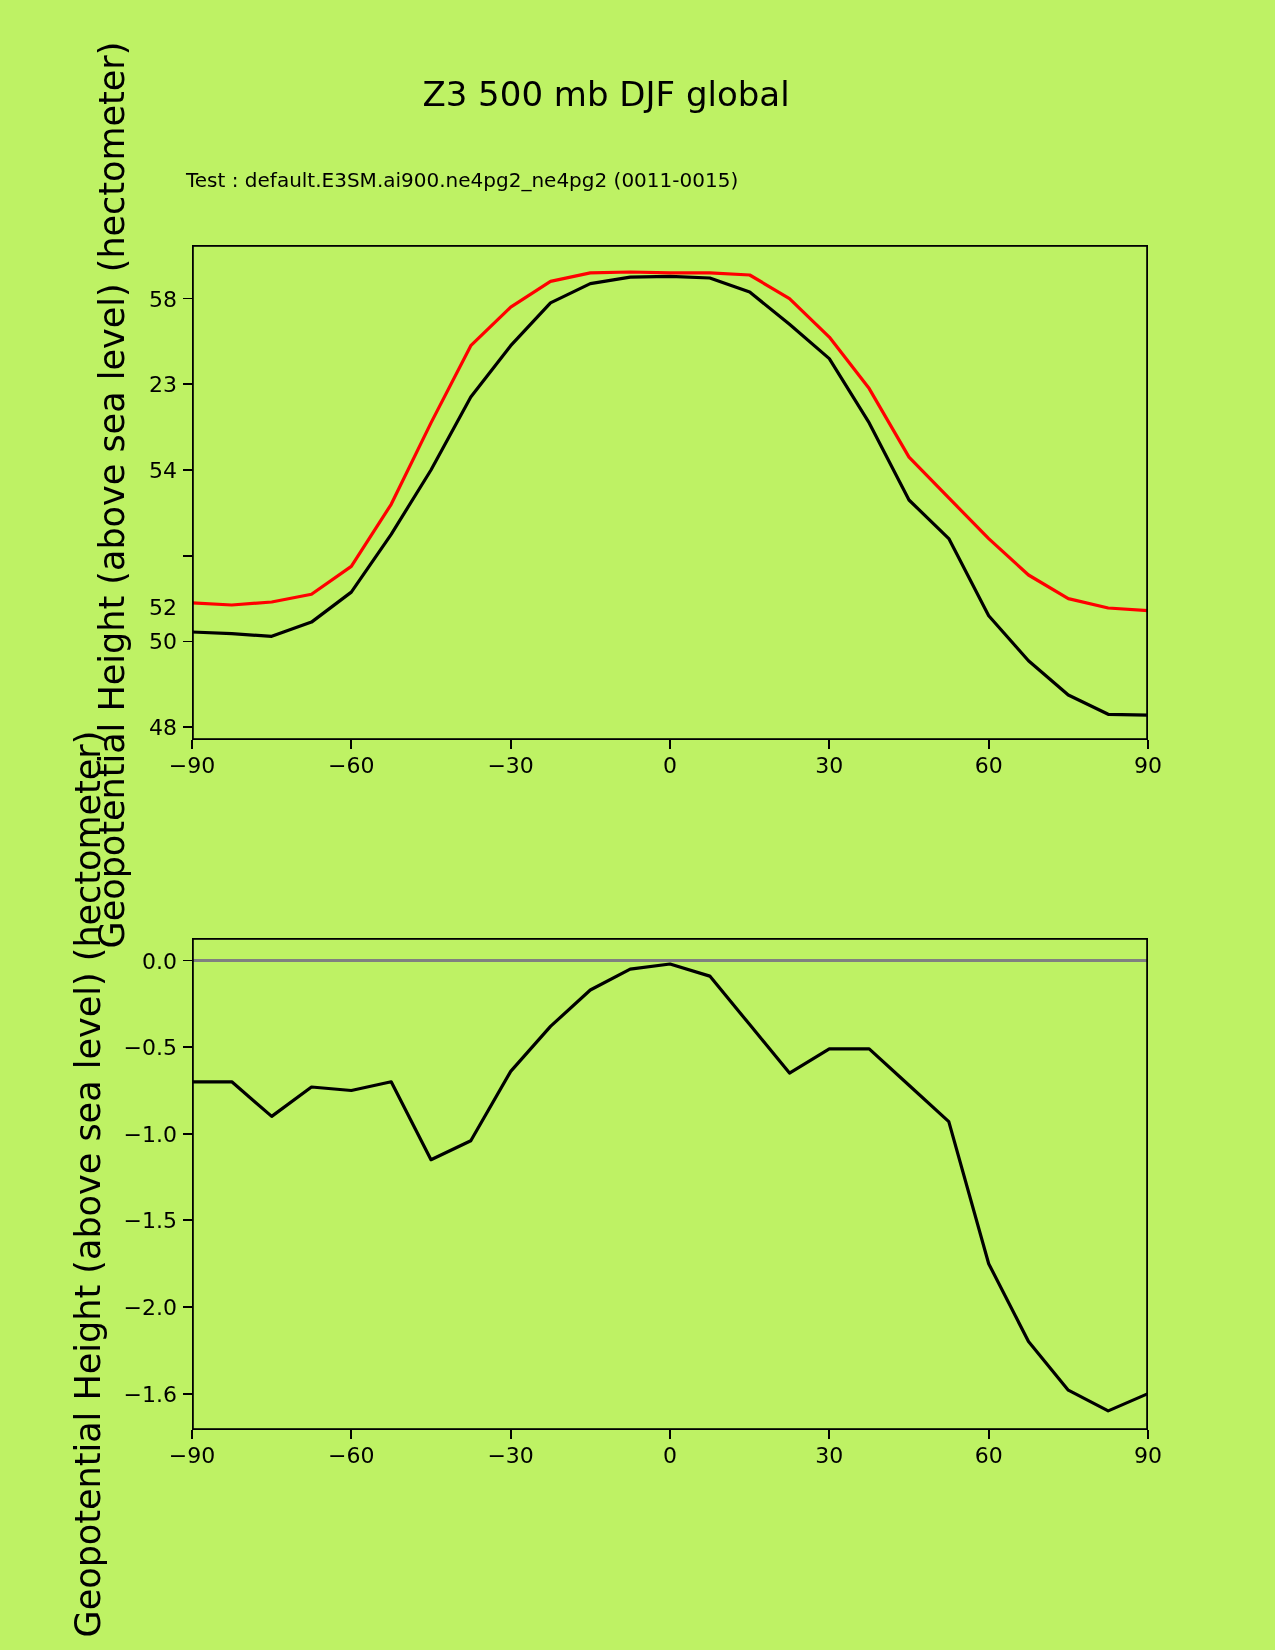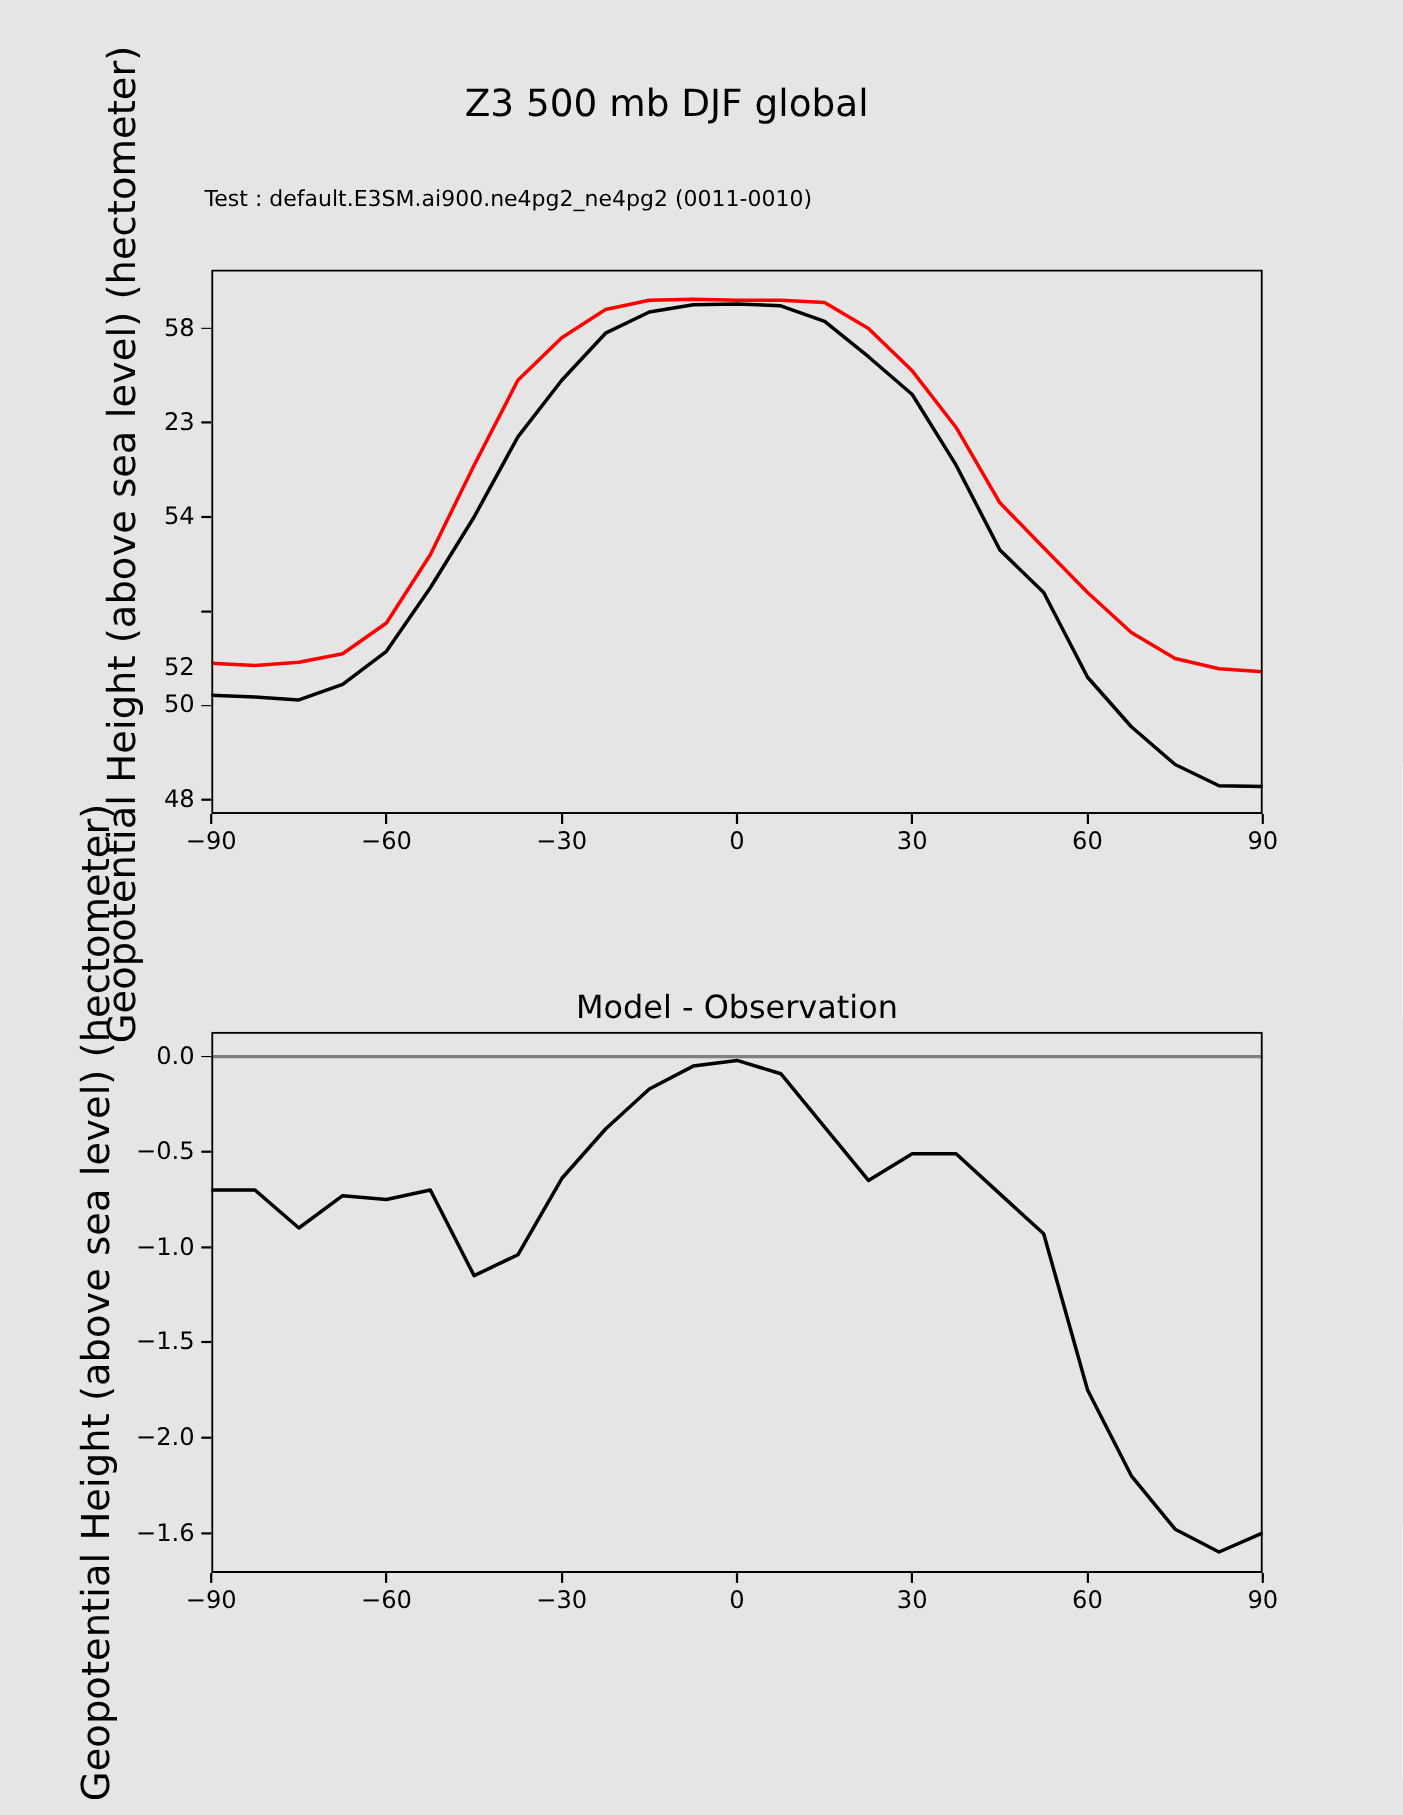--- a/index.html
+++ b/index.html
@@ -1,17 +1,17 @@
 <!DOCTYPE html>
 <html><head>
 <meta charset="utf-8">
 <style>
   html,body { margin:0; padding:0; background:#ffffff; }
   .fig {
-    position:relative; width:1275px; height:1650px; background:#e5e5e5;
+    position:relative; width:1275px; height:1650px; background:#bef264;
     font-family:"DejaVu Sans", "Liberation Sans", sans-serif; color:#000;
     overflow:hidden;
   }
   .fig-title { position:absolute; left:0; top:74px; width:1212px; text-align:center; font-size:34px; }
   .sub { position:absolute; left:186px; font-size:20px; white-space:nowrap; }
   .sub-test { top:168px; }
   .sub-ref  { top:199px; }
   .ylabel {
     position:absolute; white-space:nowrap; font-size:35px;
     transform: translate(-50%,-50%) rotate(-90deg);
@@ -21,26 +21,25 @@
   .ticklbl { position:absolute; font-size:22px; white-space:nowrap; }
   .xticklbl { transform: translateX(-50%); }
   .yticklbl { width:90px; text-align:right; transform: translateY(-50%); }
   .tickmark { position:absolute; background:#000000; }
 </style>
 </head>
 <body>
 
 <div class="fig">
   <div class="fig-title">Z3 500 mb DJF global</div>
-  <div class="sub sub-test">Test : default.E3SM.ai900.ne4pg2_ne4pg2 (0011-0010)</div>
+  <div class="sub sub-test">Test : default.E3SM.ai900.ne4pg2_ne4pg2 (0011-0015)</div>
 
   <div class="ylabel" id="ylabel0" style="left:112px; top:495px;">Geopotential Height (above sea level) (hectometer)</div>
   <div class="ylabel" id="ylabel1" style="left:88px; top:1184px;">Geopotential Height (above sea level) (hectometer)</div>
 
-  <div class="ax-title">Model - Observation</div>
 
   <svg id="plot0" class="plot-svg" viewBox="0 0 956 495" style="left: 192px; top: 245px; width: 956px; height: 495px;">
       <polyline points="0.0,387.0 39.8,388.7 79.7,391.3 119.5,377.1 159.3,347.1 199.2,289.3 239.0,225.0 278.8,152.1 318.7,100.7 358.5,57.9 398.3,38.6 438.2,32.1 478.0,31.3 517.8,33.0 557.7,47.1 597.5,79.3 637.3,113.6 677.2,177.9 717.0,255.0 756.8,293.6 796.7,370.7 836.5,415.7 876.3,450.0 916.2,469.3 956.0,470.1" fill="none" stroke="#000000" stroke-width="3.2" stroke-linejoin="round" stroke-linecap="butt"></polyline>
       <polyline points="0.0,357.9 39.8,360.0 79.7,357.0 119.5,349.3 159.3,321.4 199.2,259.3 239.0,177.9 278.8,100.7 318.7,62.1 358.5,36.4 398.3,27.9 438.2,27.0 478.0,27.9 517.8,27.9 557.7,30.0 597.5,53.6 637.3,92.1 677.2,143.6 717.0,212.1 756.8,252.9 796.7,293.6 836.5,330.0 876.3,353.6 916.2,363.0 956.0,365.6" fill="none" stroke="#ff0000" stroke-width="3.2" stroke-linejoin="round" stroke-linecap="butt"></polyline>
       <rect x="0.9" y="0.9" width="954.2" height="493.2" fill="none" stroke="#000000" stroke-width="1.8"></rect>
     </svg>
   <svg id="plot1" class="plot-svg" viewBox="0 0 956 492" style="left: 192px; top: 938px; width: 956px; height: 492px;">
       <polyline points="0,22.52112676056338 956,22.52112676056338" fill="none" stroke="#808080" stroke-width="3" stroke-linejoin="round" stroke-linecap="butt"></polyline>
       <polyline points="0.0,143.8 39.8,143.8 79.7,178.4 119.5,149.0 159.3,152.5 199.2,143.8 239.0,221.7 278.8,202.7 318.7,133.4 358.5,88.4 398.3,52.0 438.2,31.2 478.0,26.0 517.8,38.1 557.7,86.6 597.5,135.1 637.3,110.9 677.2,110.9 717.0,147.3 756.8,183.6 796.7,325.7 836.5,403.6 876.3,452.2 916.2,472.9 956.0,455.6" fill="none" stroke="#000000" stroke-width="3.2" stroke-linejoin="round" stroke-linecap="butt"></polyline>
       <rect x="0.9" y="0.9" width="954.2" height="490.2" fill="none" stroke="#000000" stroke-width="1.8"></rect>

